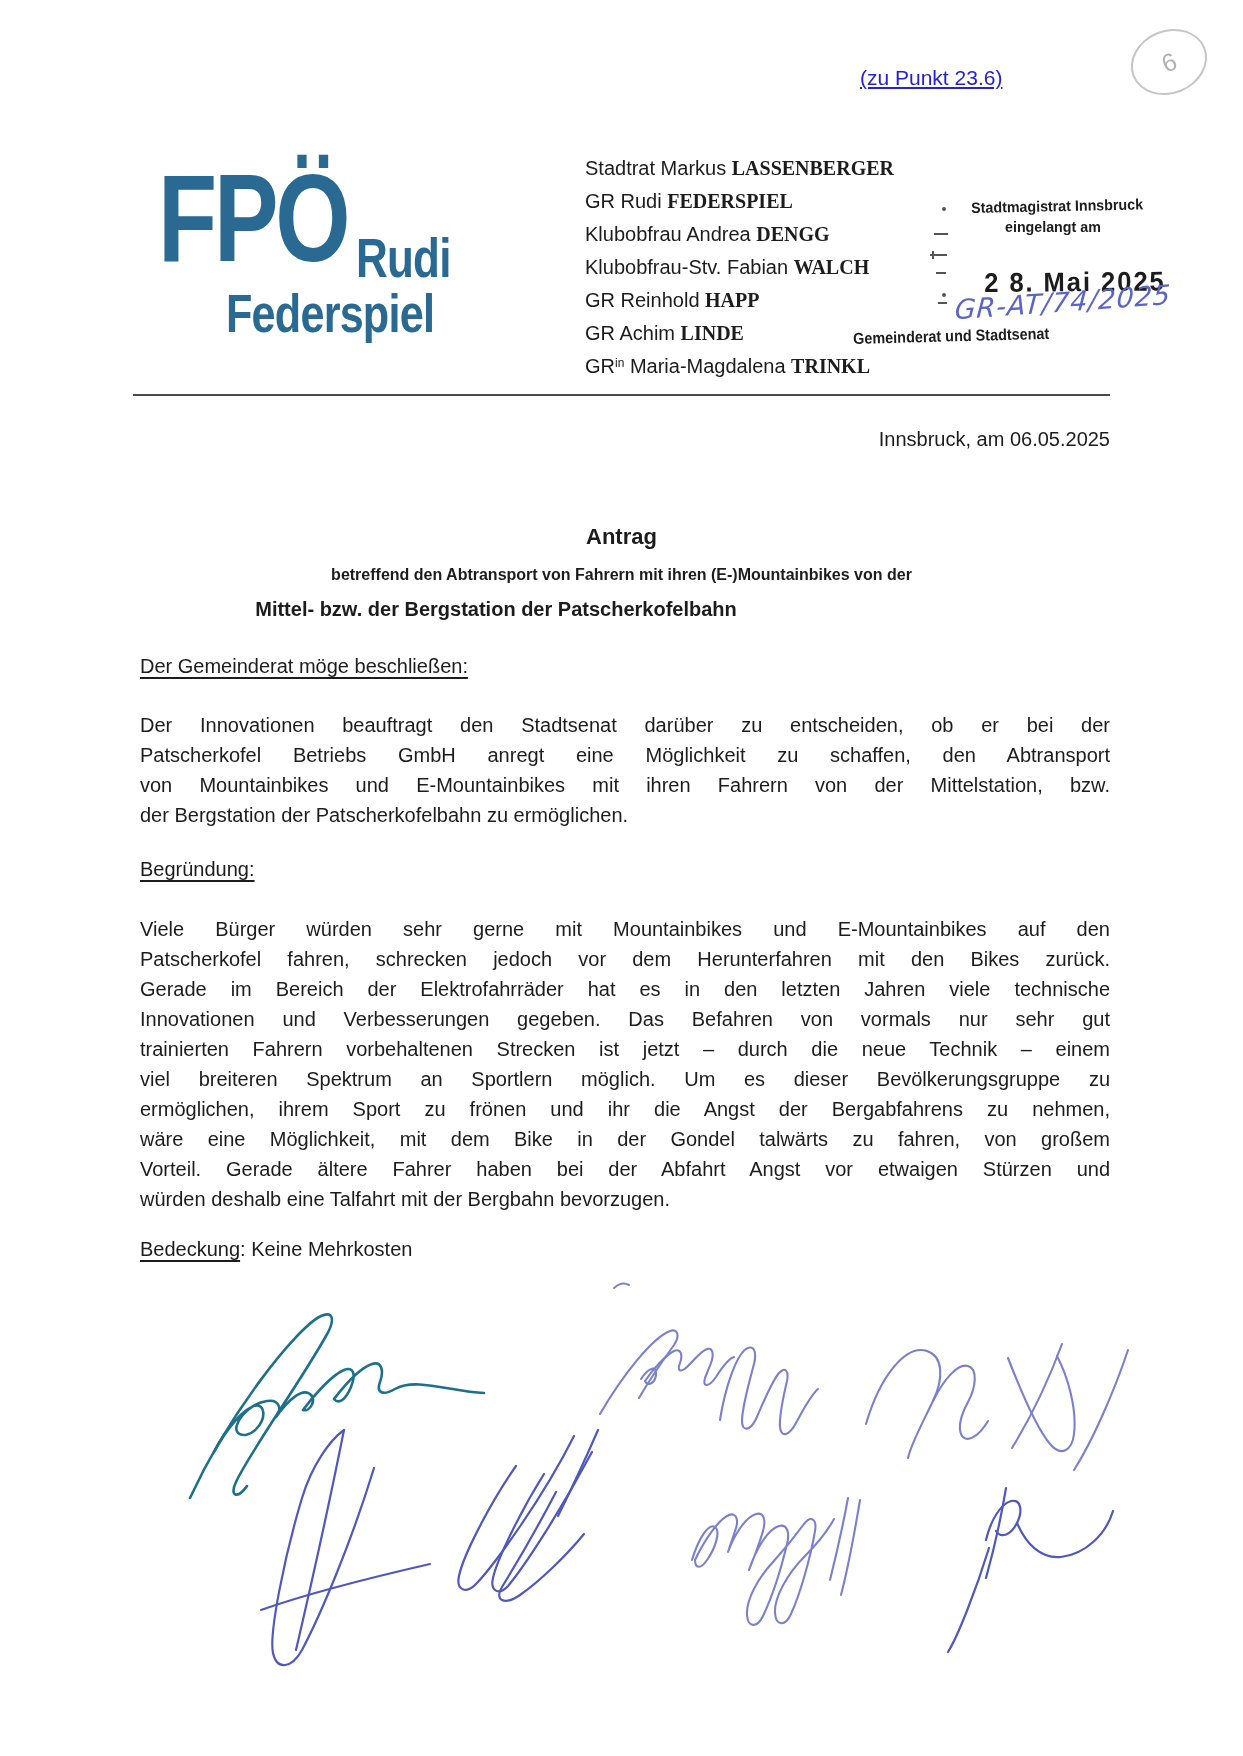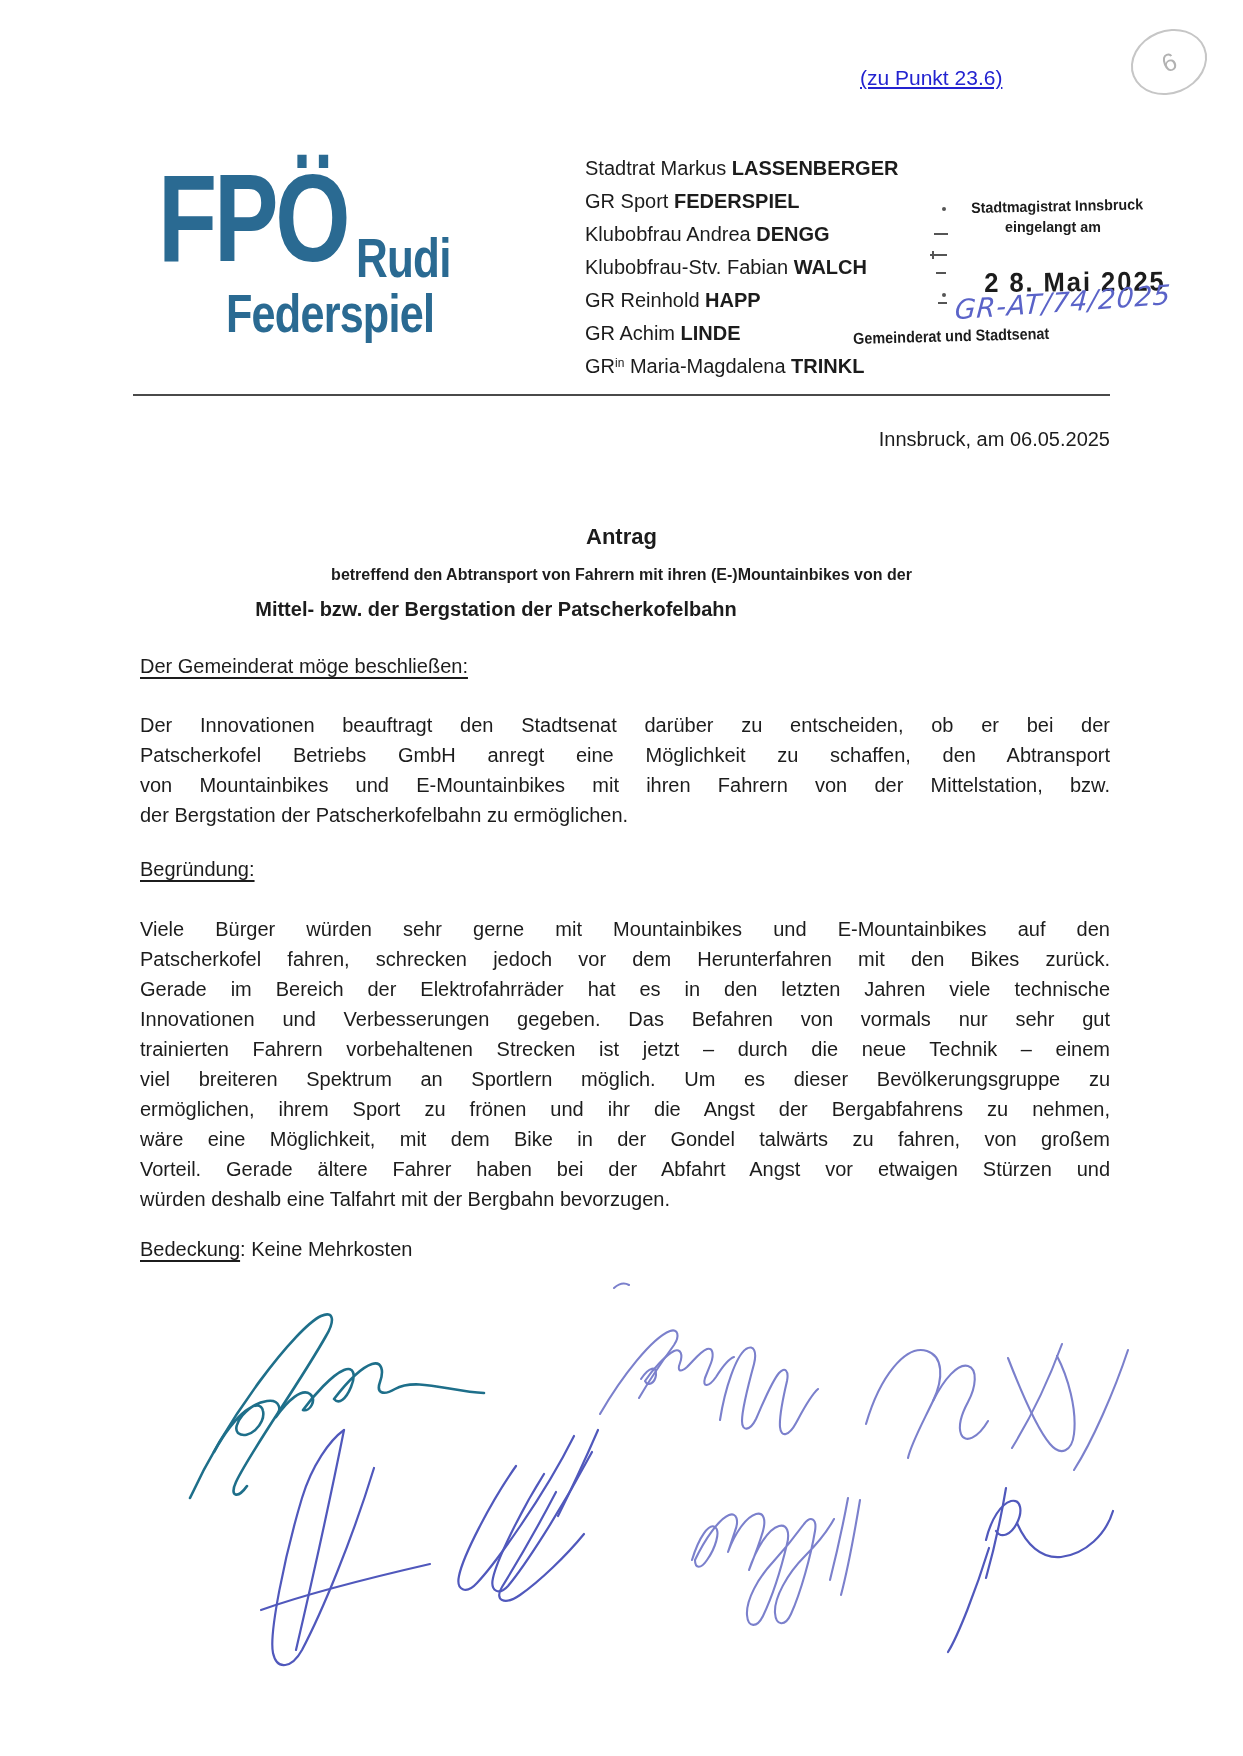--- a/index.html
+++ b/index.html
@@ -22,21 +22,21 @@
   
   .logo-acronym { left:158px; top:156px; font-size:124px; font-weight:700; line-height:1;
     letter-spacing:-4px; color:var(--logo-blue,#2a6a92); transform:scaleX(.78); transform-origin:left top; }
   .logo-first { left:356px; top:226px; font-size:55px; font-weight:700; color:var(--logo-blue,#2a6a92);
     transform:scaleX(.8); transform-origin:left top; letter-spacing:-1px; }
   .logo-last { left:226px; top:282px; font-size:54px; font-weight:700; color:var(--logo-blue,#2a6a92);
     transform:scaleX(.8); transform-origin:left top; letter-spacing:-1px; }
 
   
   .submitters { left:585px; top:150px; font-size:20px; line-height:30px; }
-  .submitters b { font-weight:700; }
+  .submitters b { font-weight:700;font-family:Liberation Serif, serif; }
   .submitters sup { font-size:12px; vertical-align:6px; }
 
   
   .stamp-org { left:971px; top:199px; font-size:15px; font-weight:700; transform:rotate(-1.2deg) scaleX(.95); transform-origin:left top; }
   .stamp-received { left:1005px; top:218px; font-size:15px; font-weight:700; transform:scaleX(.95); transform-origin:left top; }
   .stamp-date { left:984px; top:268px; font-size:27px; font-weight:700; letter-spacing:2px;
     transform:scaleX(.95) rotate(-.5deg); transform-origin:left top; }
   .stamp-ref { left:956px; top:294px; font-size:27px; font-style:italic; letter-spacing:1px;
     color:var(--stamp-ref-blue,#5a63c8); font-family:"DejaVu Sans", sans-serif;
     transform:rotate(-4deg) skewX(-8deg); transform-origin:left top; }
@@ -83,21 +83,21 @@
   <div class="abs circle6">
     <span>6</span>
   </div>
 
   <div class="abs logo-acronym">FPÖ</div>
   <div class="abs logo-first">Rudi</div>
   <div class="abs logo-last">Federspiel</div>
 
   <div class="abs submitters">
     <div><span></span><sup></sup><span>Stadtrat Markus </span><b>LASSENBERGER</b></div>
-    <div><span></span><sup></sup><span>GR Sport </span><b>FEDERSPIEL</b></div>
+    <div><span></span><sup></sup><span>GR Rudi </span><b>FEDERSPIEL</b></div>
     <div><span></span><sup></sup><span>Klubobfrau Andrea </span><b>DENGG</b></div>
     <div><span></span><sup></sup><span>Klubobfrau-Stv. Fabian </span><b>WALCH</b></div>
     <div><span></span><sup></sup><span>GR Reinhold </span><b>HAPP</b></div>
     <div><span></span><sup></sup><span>GR Achim </span><b>LINDE</b></div>
     <div><span>GR</span><sup>in</sup><span> Maria-Magdalena </span><b>TRINKL</b></div>
   </div>
 
   <div class="abs marks">
     <span style="left:8px;  top:2px;  width:4px;  height:4px; border-radius:50%;"></span>
     <span style="left:0;    top:28px; width:14px; height:2px;"></span>

